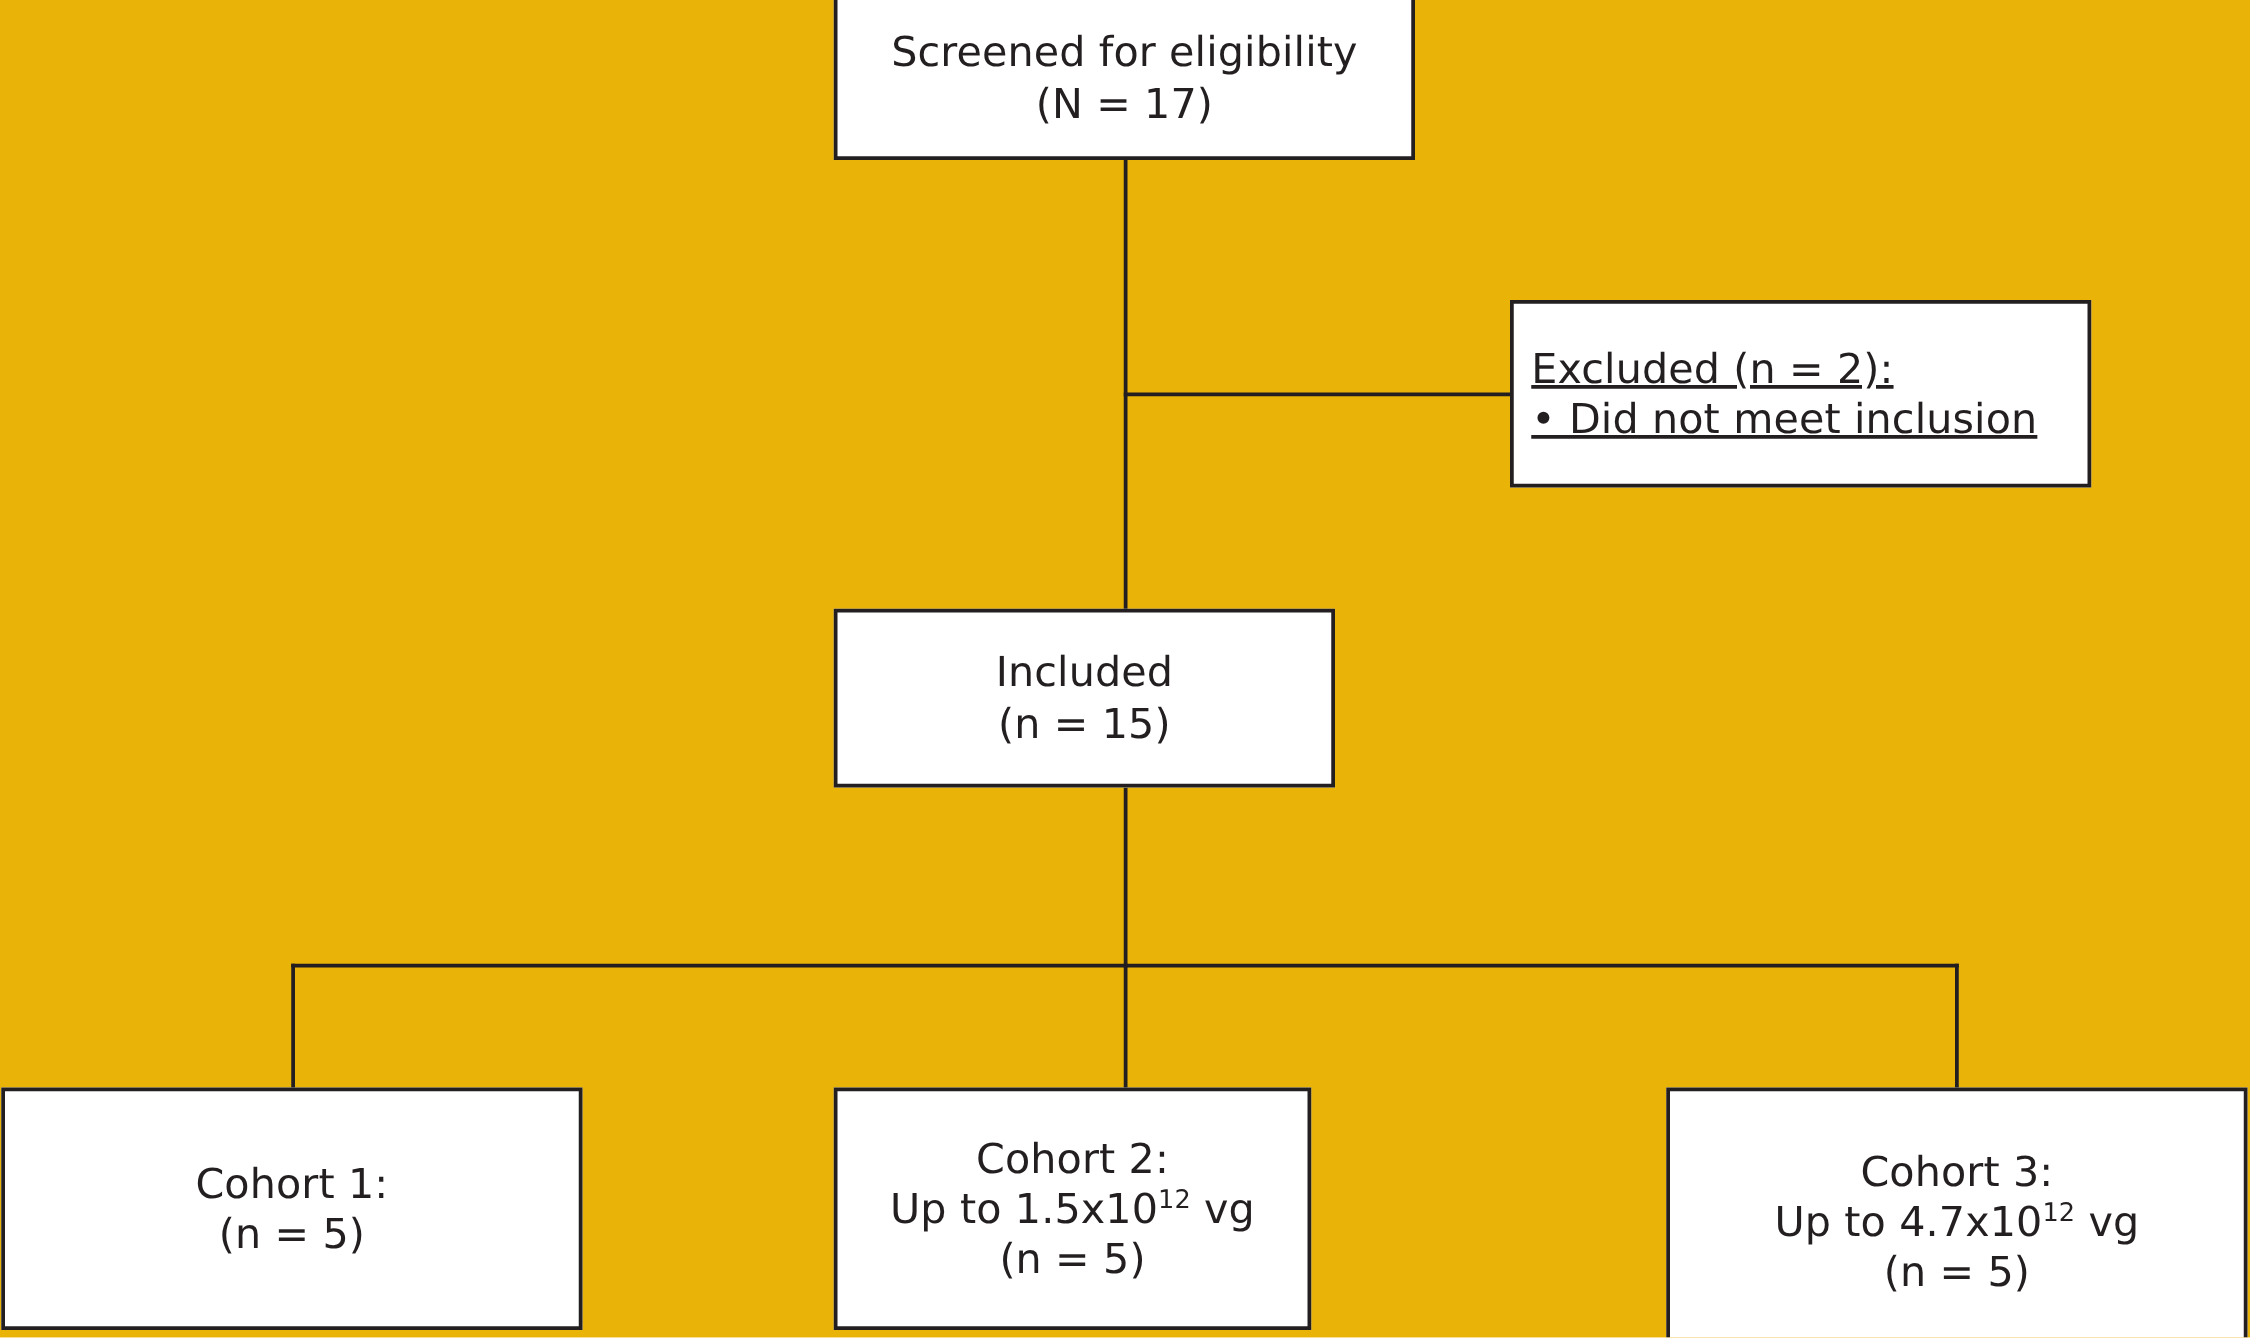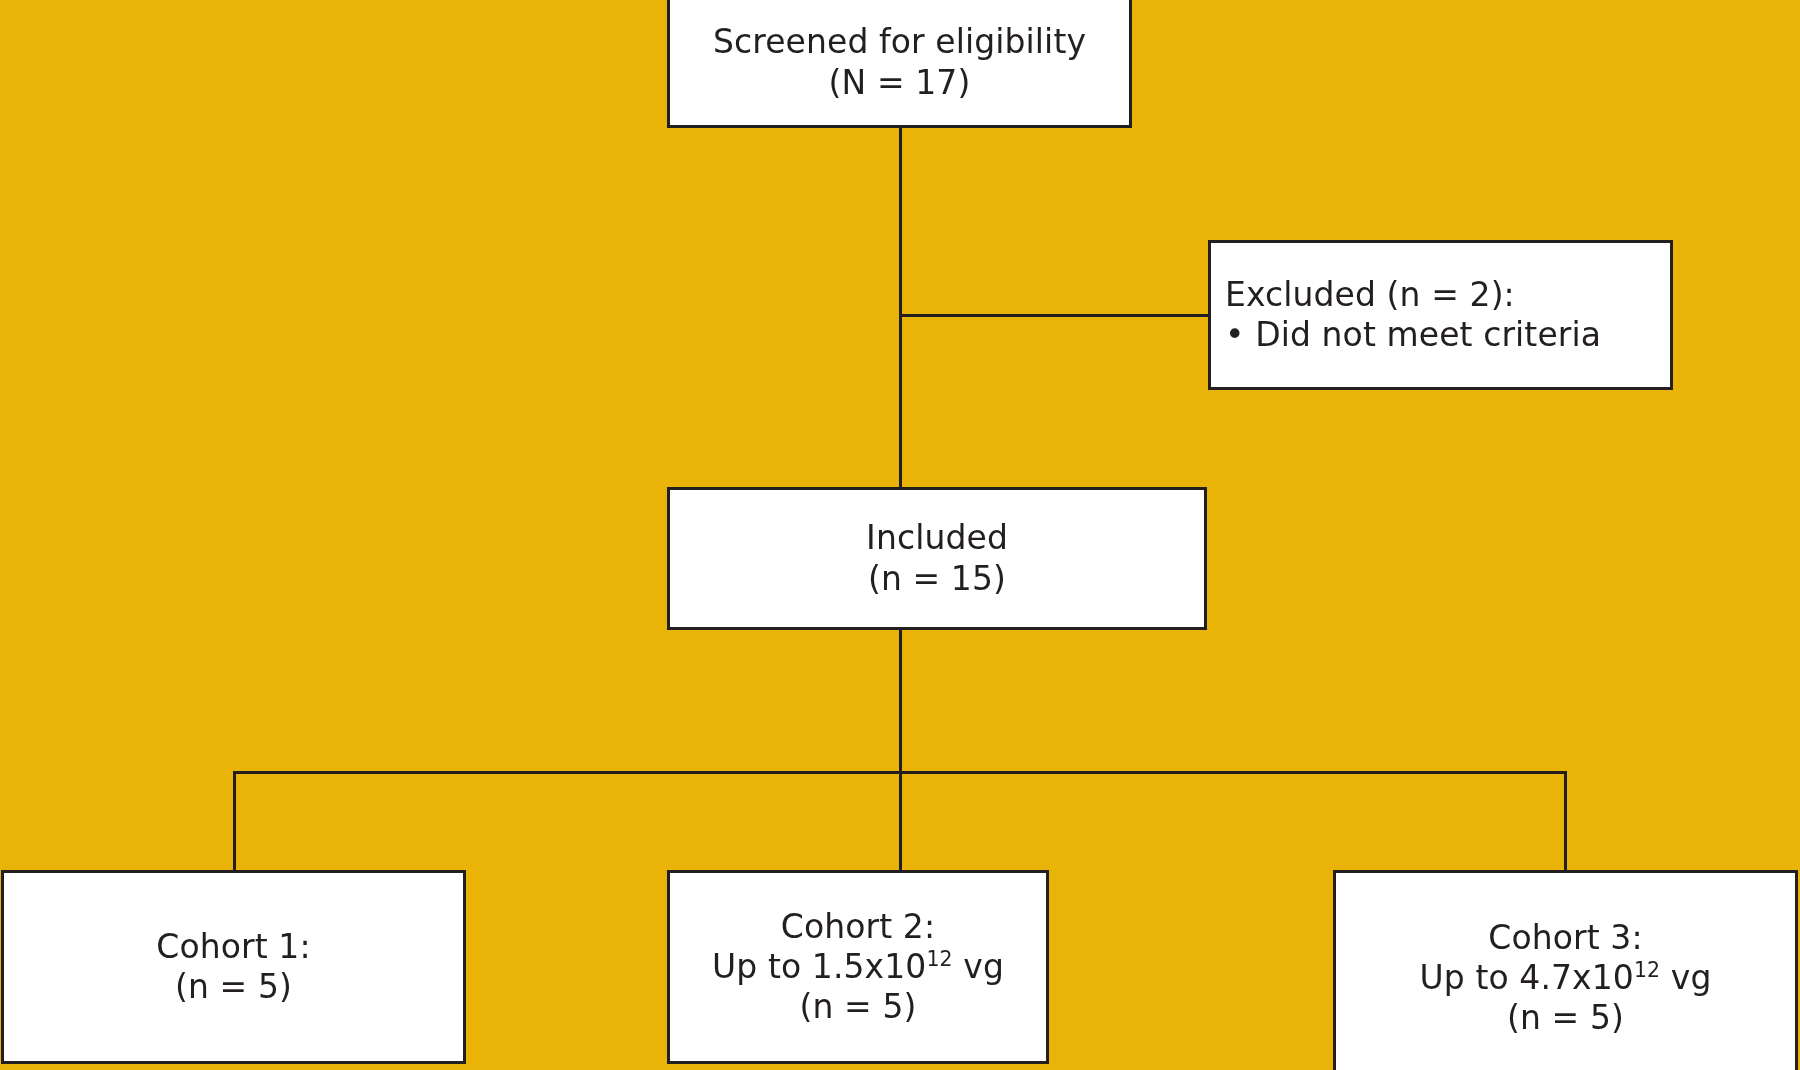--- a/index.html
+++ b/index.html
@@ -75,26 +75,26 @@
 
   <div class="line" style="left:899px; top:771px; width:3px; height:100px;"></div>
 
   <div class="line" style="left:1564px; top:771px; width:3px; height:100px;"></div>
 
   <div class="node" style="left:667px; top:-3px; width:465px; height:131px;">
     <span class="ln">Screened for eligibility</span>
     <span class="ln">(N = 17)</span>
   </div>
 
-  <div class="node left-align" style="left:1208px; top:240px; width:465px; height:150px;">
+  <div class="node left-align" style="left:1208px; top:240px; width:465px; height:150px;text-decoration:underline;">
     <span class="ln">Excluded (n = 2):</span>
-    <span class="ln bullet">• Did not meet criteria</span>
+    <span class="ln bullet">• Did not meet inclusion</span>
   </div>
 
-  <div class="node" style="left:667px; top:487px; width:540px; height:143px;">
+  <div class="node" style="left:667px; top:487px; width:401px; height:143px;">
     <span class="ln">Included</span>
     <span class="ln">(n = 15)</span>
   </div>
 
   <div class="node" style="left:1px; top:870px; width:465px; height:194px;">
     <span class="ln">Cohort 1:</span>
     <span class="ln">(n = 5)</span>
   </div>
 
   <div class="node" style="left:667px; top:870px; width:382px; height:194px;">

